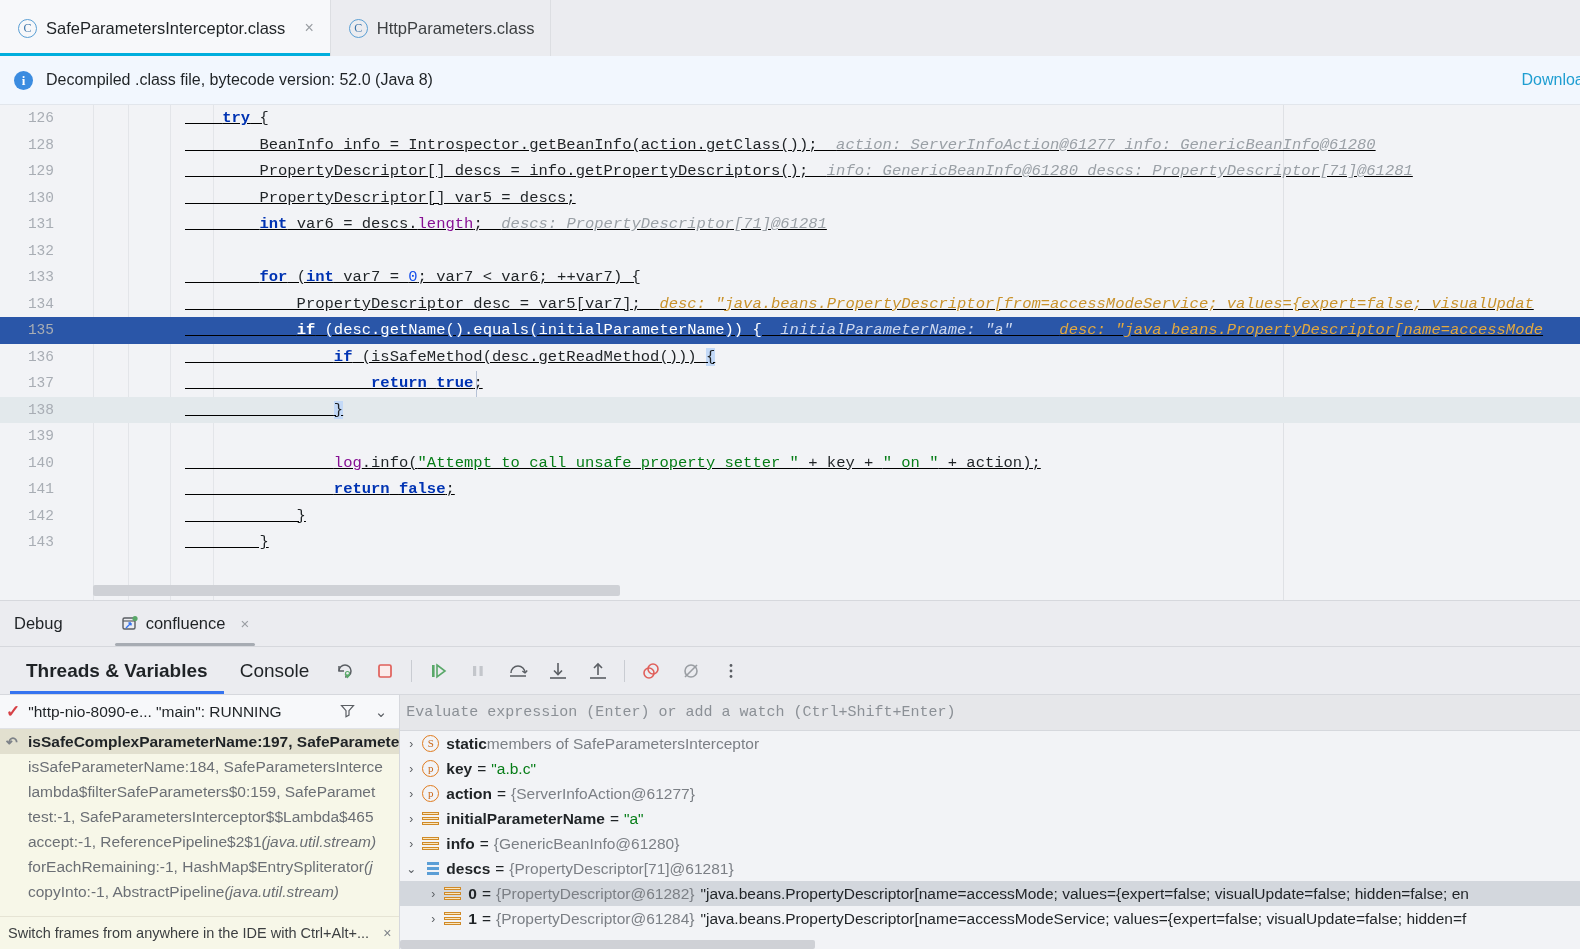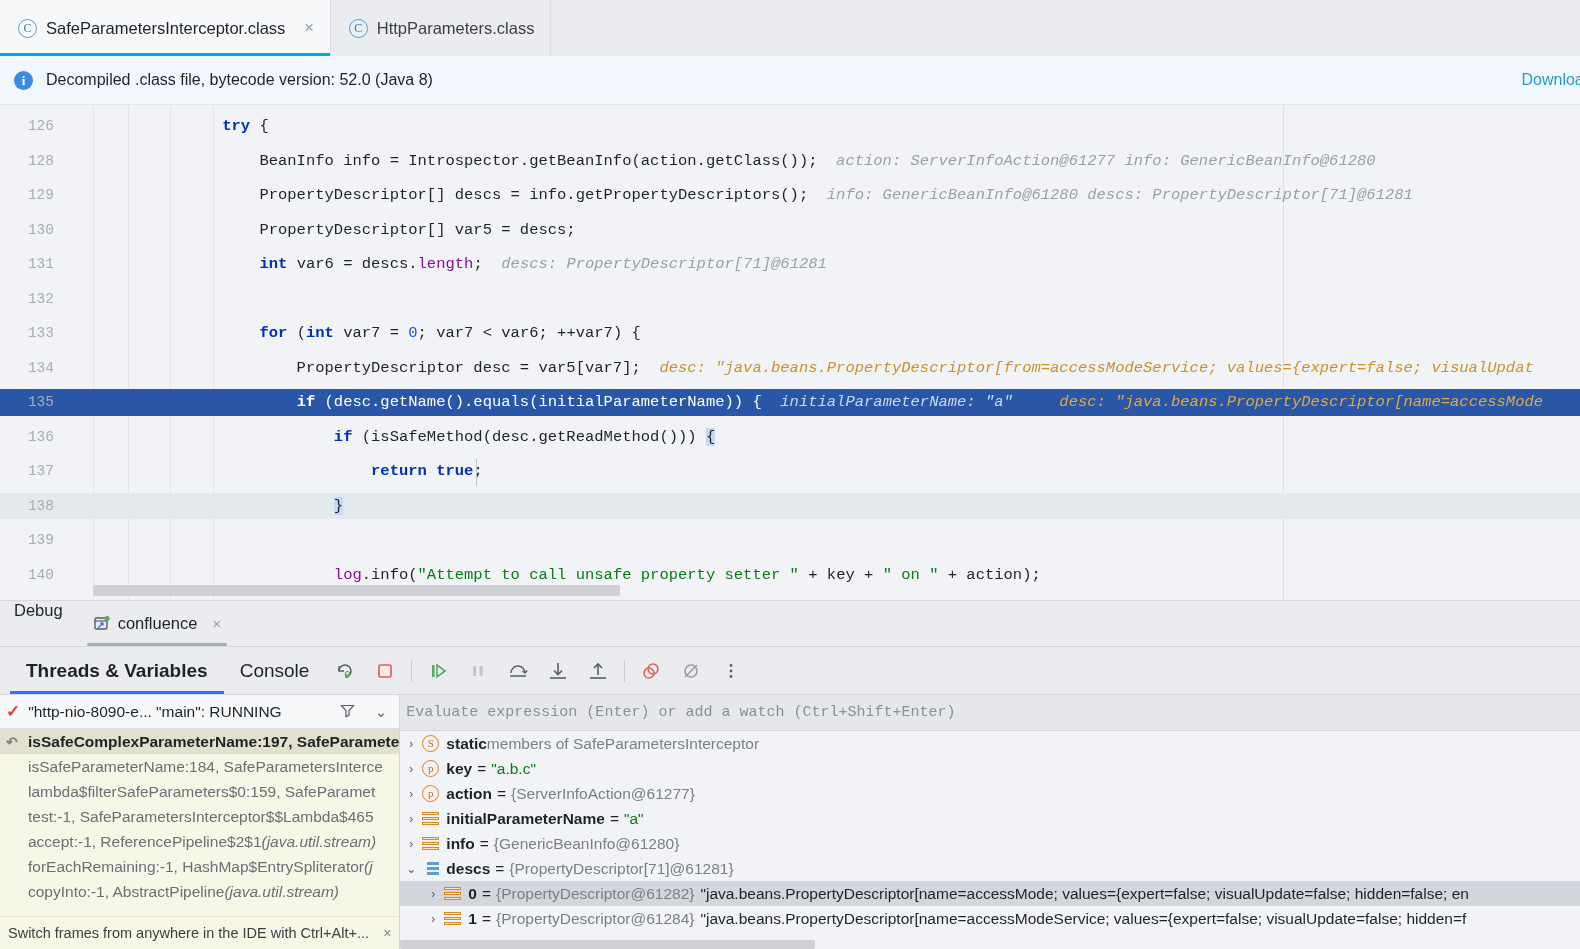--- a/index.html
+++ b/index.html
@@ -110,21 +110,20 @@
   .code-area {
     position: absolute;
     inset: 0;
   }
   .cl {
     height: 26.5px;
     display: flex;
     align-items: center;
     position: relative;
     white-space: nowrap;
-    margin-top: 8px;
   }
   .cl.hl { background: #2a56a8; }
   .cl.bulb-row { background: #e3e9ec; }
   .gutter-num {
     width: 62px;
     text-align: right;
     color: #a8adb4;
     font-size: 14.5px;
     flex: 0 0 62px;
     padding-right: 8px;
@@ -151,20 +150,21 @@
   .bulb-base {
     width: 7px; height: 3px;
     background: #c8cbd0;
     margin: 0.5px auto 0;
   }
   .code-text {
     flex: 1;
     position: relative;
     padding-left: 0;
     overflow: visible;
+    text-decoration: underline;
   }
   
   .gsep { position: absolute; top: 0; bottom: 0; width: 1px; background: #e3e5e9; }
 
   
   .kw   { color: #0033b3; font-weight: 600; }
   .str  { color: #067d17; }
   .num  { color: #1750eb; }
   .fld  { color: #871094; }
   .pln  { color: #1f2326; }
@@ -204,23 +204,25 @@
     display: flex;
     flex-direction: column;
     background: #ebecf0;
     border-top: 1px solid #d6d8dd;
     min-height: 0;
   }
   .debug-header {
     height: 46px;
     flex: 0 0 46px;
     display: flex;
+    align-items: center;
     padding-left: 10px;
     border-bottom: 1px solid #d6d8dd;
     background: #ebecf0;
+    gap: 28px;
   }
   .debug-title {
     font-size: 16.5px;
     color: #1f2326;
     padding: 0 16px 0 4px;
   }
   .run-tab {
     display: flex;
     align-items: center;
     gap: 7px;

